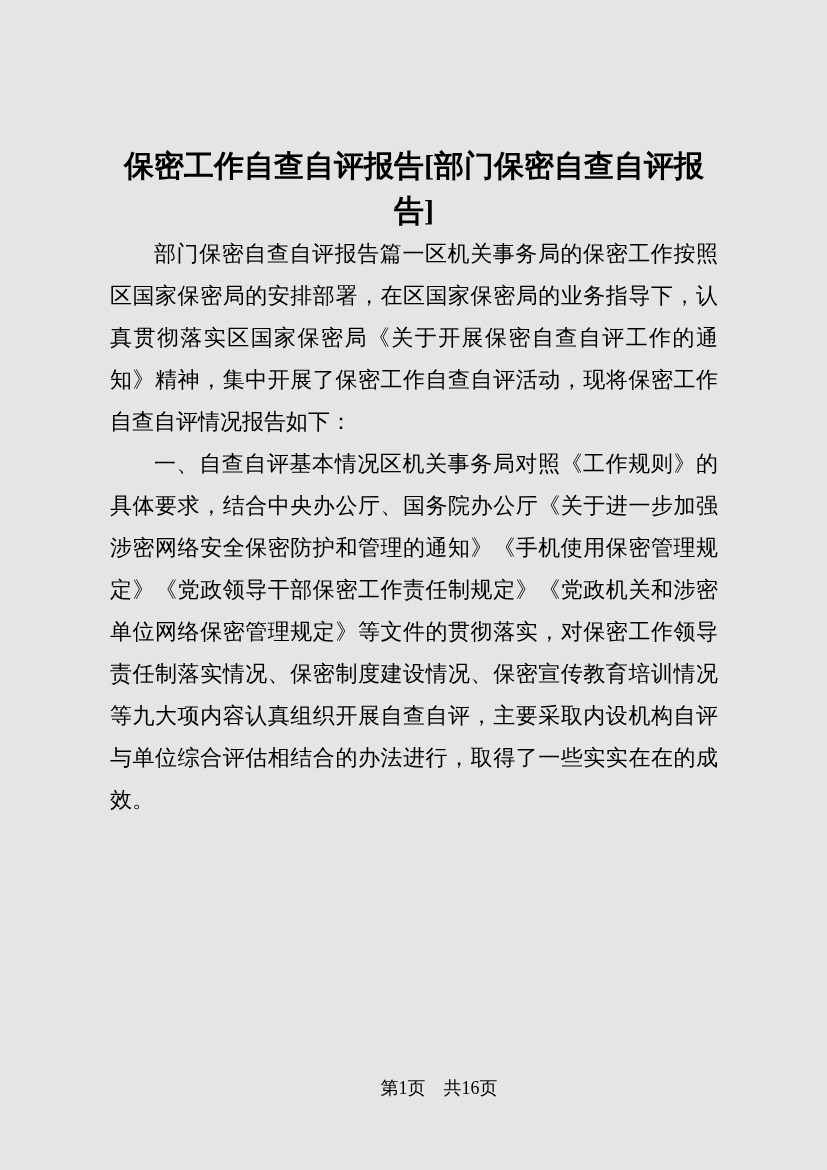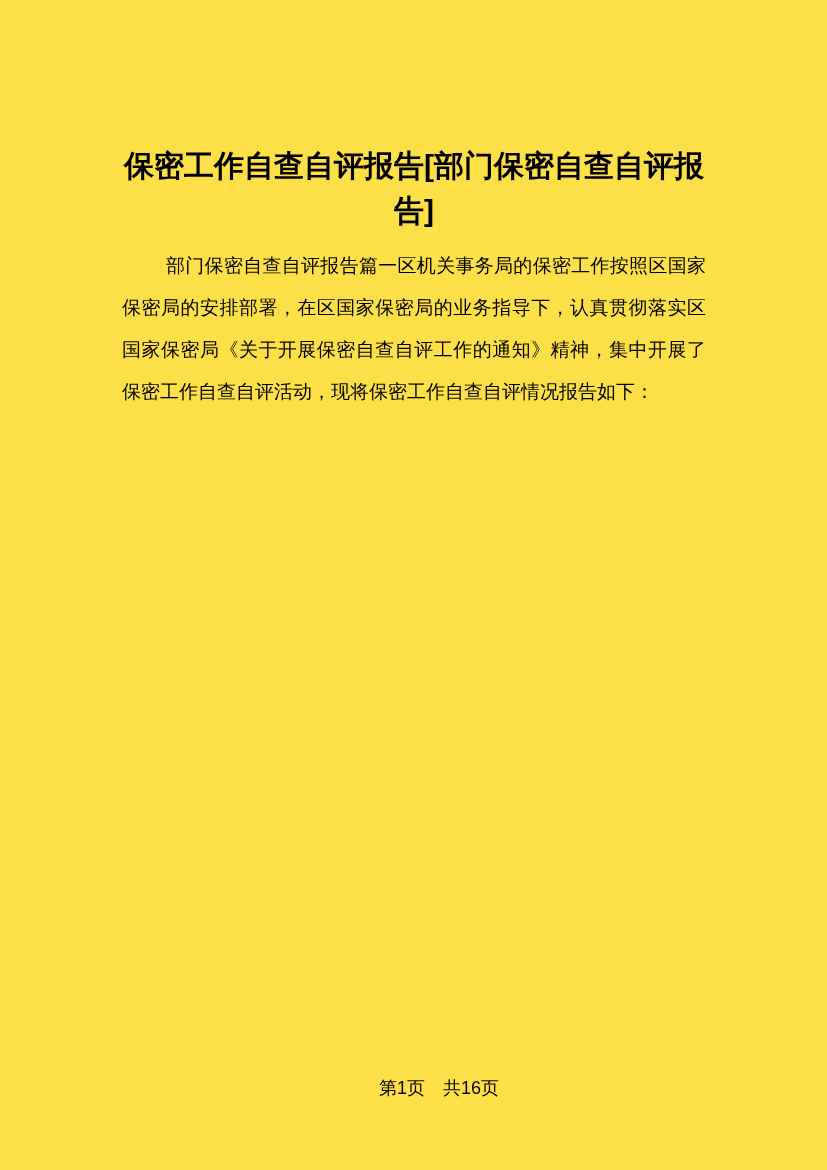--- a/index.html
+++ b/index.html
@@ -4,42 +4,42 @@
 <style>
   html, body {
     margin: 0;
     padding: 0;
     background: #ffffff;
   }
   .page {
     position: relative;
     width: 827px;
     height: 1170px;
-    background: #fde047;
+    background: #e5e5e5;
     overflow: hidden;
-    font-family: Liberation Sans, sans-serif;
+    font-family: Liberation Serif, serif;
     color: #000000;
   }
   .content {
     position: absolute;
     left: 110px;
     top: 0;
     width: 608px;
   }
   .doc-title {
     margin: 143px 0 0 0;
     font-size: 30px;
     line-height: 45px;
     font-weight: bold;
     text-align: center;
     color: #000000;
   }
   .doc-paragraph {
-    margin: 12px;
-    font-size: 19px;
+    margin: 0;
+    font-size: 22px;
     line-height: 42px;
     text-align: justify;
     text-justify: inter-ideograph;
     text-indent: 44px;
     color: #000000;
     word-break: break-all;
   }
   .page-footer {
     position: absolute;
     top: 1076px;
@@ -53,15 +53,16 @@
     color: #000000;
   }
 </style>
 </head>
 <body>
 
 <div class="page">
   <div class="content">
     <h1 class="doc-title">保密工作自查自评报告[部门保密自查自评报告]</h1>
     <p class="doc-paragraph">部门保密自查自评报告篇一区机关事务局的保密工作按照区国家保密局的安排部署，在区国家保密局的业务指导下，认真贯彻落实区国家保密局《关于开展保密自查自评工作的通知》精神，集中开展了保密工作自查自评活动，现将保密工作自查自评情况报告如下：</p>
+    <p class="doc-paragraph">一、自查自评基本情况区机关事务局对照《工作规则》的具体要求，结合中央办公厅、国务院办公厅《关于进一步加强涉密网络安全保密防护和管理的通知》《手机使用保密管理规定》《党政领导干部保密工作责任制规定》《党政机关和涉密单位网络保密管理规定》等文件的贯彻落实，对保密工作领导责任制落实情况、保密制度建设情况、保密宣传教育培训情况等九大项内容认真组织开展自查自评，主要采取内设机构自评与单位综合评估相结合的办法进行，取得了一些实实在在的成效。</p>
   </div>
   <div class="page-footer">第1页　共16页</div>
 </div>
 
 </body></html>

